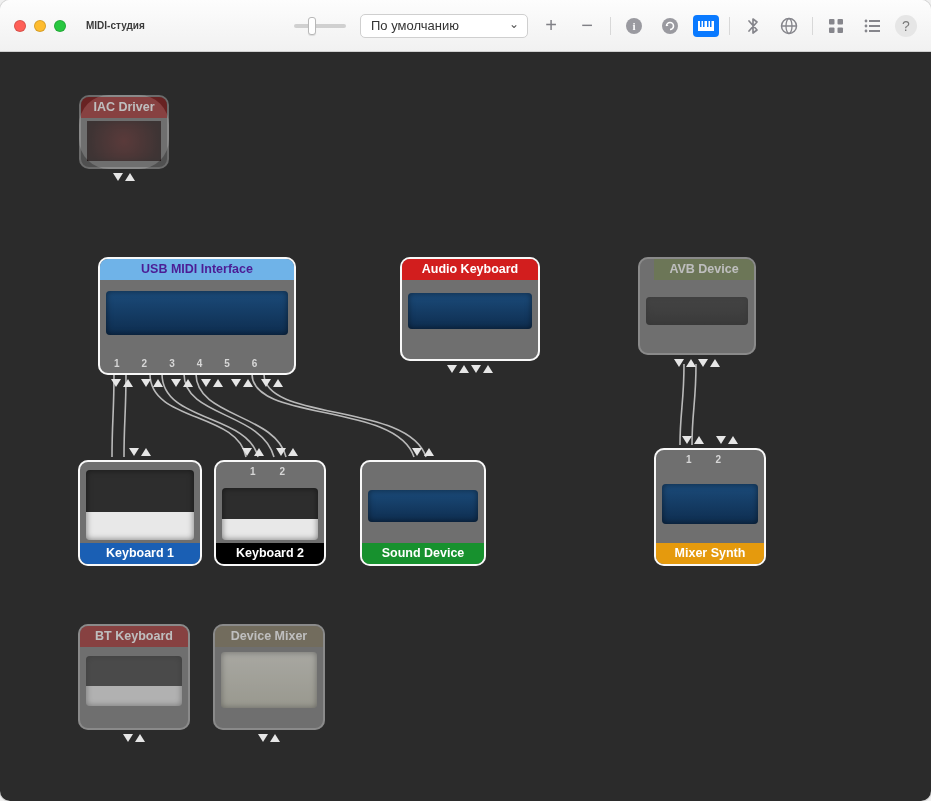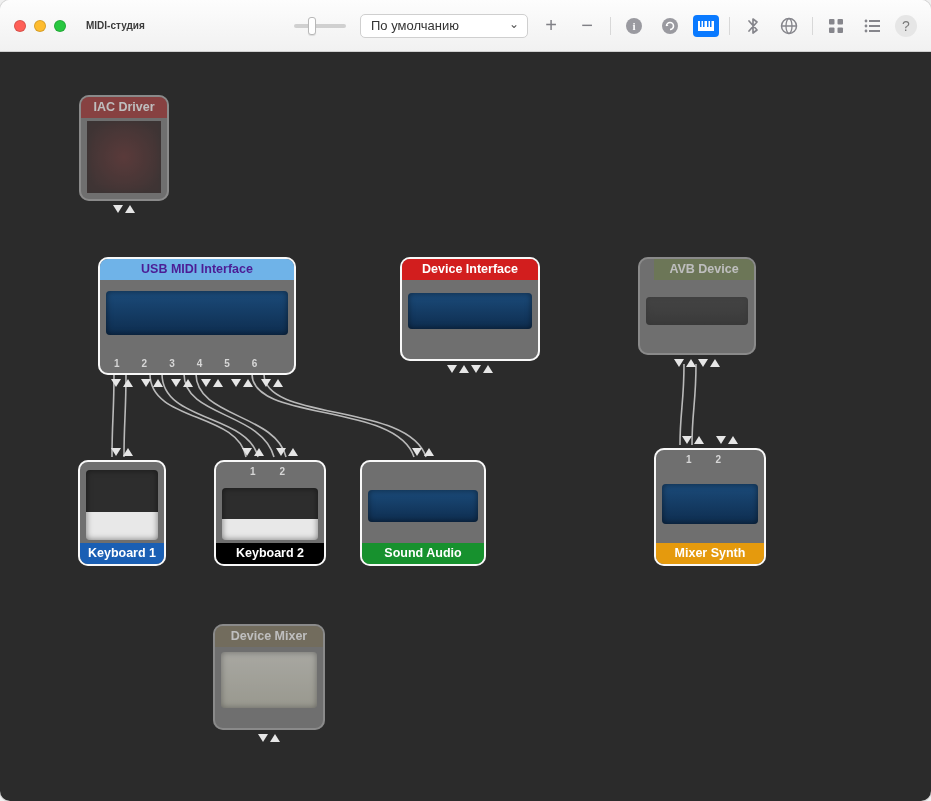--- a/index.html
+++ b/index.html
@@ -197,21 +197,21 @@
       <path d="M184 322 C184 365, 262 360, 274 405"></path>
       <path d="M196 322 C196 365, 276 362, 286 405"></path>
 
       <path d="M252 322 C252 370, 396 350, 414 405"></path>
       <path d="M264 322 C264 370, 408 350, 426 405"></path>
 
       <path d="M684 312 C684 350, 680 360, 680 393"></path>
       <path d="M696 312 C696 350, 692 360, 692 393"></path>
     </svg>
 
-    <div class="device faded" style="left:79px; top:43px; width:90px; height:106px;">
+    <div class="device faded" style="left:79px; top:43px; width:90px; height:74px;border-radius:30px;">
       <div class="device-inner">
         <div class="header" style="background:#9b1c1c;">IAC Driver</div>
         <div class="body iac-img" style="top:24px;bottom:6px;">
           <div class="img-placeholder iac-img"></div>
         </div>
       </div>
       <div class="ports-row ports-bottom">
         <div class="tri-pair">
             <div class="tri down"></div>
             <div class="tri up"></div>
@@ -258,21 +258,21 @@
           </div>
         <div class="tri-pair">
             <div class="tri down"></div>
             <div class="tri up"></div>
           </div>
       </div>
     </div>
 
     <div class="device bright" style="left:400px; top:205px; width:140px; height:104px;">
       <div class="device-inner">
-        <div class="header" style="background:#d21e1e;">Device Interface</div>
+        <div class="header" style="background:#d21e1e;">Audio Keyboard</div>
         <div class="body" style="top:34px;height:36px;">
           <div class="img-placeholder"></div>
         </div>
       </div>
       <div class="ports-row ports-bottom">
         <div class="tri-pair">
             <div class="tri down"></div>
             <div class="tri up"></div>
           </div>
         <div class="tri-pair">
@@ -294,21 +294,21 @@
             <div class="tri down"></div>
             <div class="tri up"></div>
           </div>
         <div class="tri-pair">
             <div class="tri down"></div>
             <div class="tri up"></div>
           </div>
       </div>
     </div>
 
-    <div class="device bright" style="left:78px; top:408px; width:88px; height:106px;">
+    <div class="device bright" style="left:78px; top:408px; width:124px; height:106px;">
       <div class="ports-row ports-top">
         <div class="tri-pair">
             <div class="tri down"></div>
             <div class="tri up"></div>
           </div>
       </div>
       <div class="device-inner">
         <div class="body" style="top:8px;height:70px;">
           <div class="img-placeholder keyboard-img"></div>
         </div>
@@ -343,21 +343,21 @@
       <div class="ports-row ports-top">
         <div class="tri-pair">
             <div class="tri down"></div>
             <div class="tri up"></div>
           </div>
       </div>
       <div class="device-inner">
         <div class="body" style="top:28px;height:32px;">
           <div class="img-placeholder"></div>
         </div>
-        <div class="footer" style="background:#17912e;">Sound Audio</div>
+        <div class="footer" style="background:#17912e;">Sound Device</div>
       </div>
     </div>
 
     <div class="device bright" style="left:654px; top:396px; width:112px; height:118px;">
       <div class="ports-row ports-top" style="gap:12px;">
         <div class="tri-pair">
             <div class="tri down"></div>
             <div class="tri up"></div>
           </div>
         <div class="tri-pair">
@@ -370,20 +370,34 @@
           <span>1</span>
           <span>2</span>
         </div>
         <div class="body" style="top:34px;height:40px;">
           <div class="img-placeholder"></div>
         </div>
         <div class="footer" style="background:#e59a0d;">Mixer Synth</div>
       </div>
     </div>
 
+    <div class="device faded" style="left:78px; top:572px; width:112px; height:106px;">
+      <div class="device-inner">
+        <div class="header" style="background:#9b1c1c;">BT Keyboard</div>
+        <div class="body" style="top:30px;height:50px;">
+          <div class="img-placeholder keyboard-img"></div>
+        </div>
+      </div>
+      <div class="ports-row ports-bottom">
+        <div class="tri-pair">
+            <div class="tri down"></div>
+            <div class="tri up"></div>
+          </div>
+      </div>
+    </div>
 
     <div class="device faded" style="left:213px; top:572px; width:112px; height:106px;">
       <div class="device-inner">
         <div class="header" style="background:#756a4f;">Device Mixer</div>
         <div class="body" style="top:26px;height:56px;">
           <div class="img-placeholder mixer-img"></div>
         </div>
       </div>
       <div class="ports-row ports-bottom">
         <div class="tri-pair">

